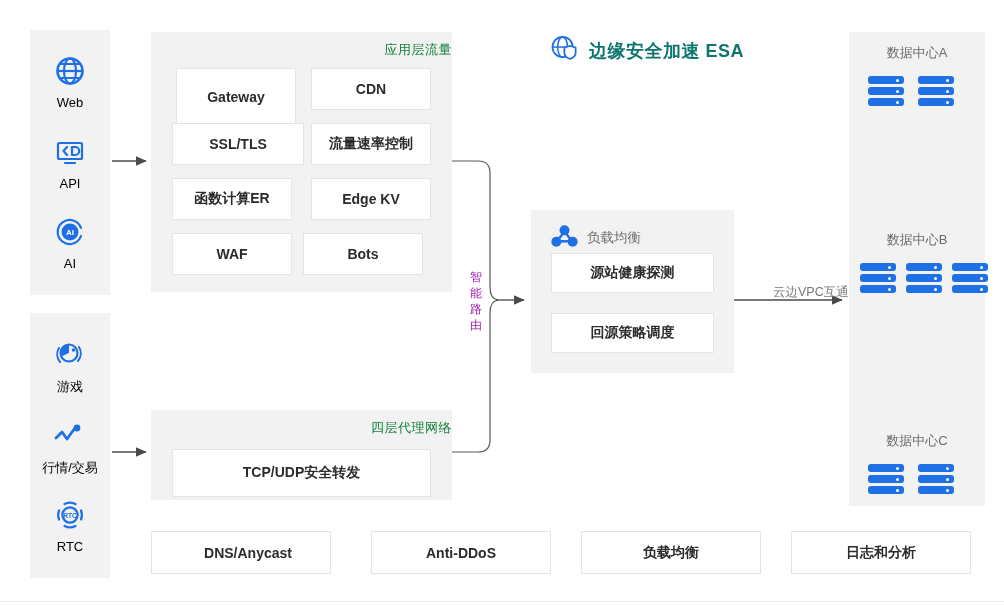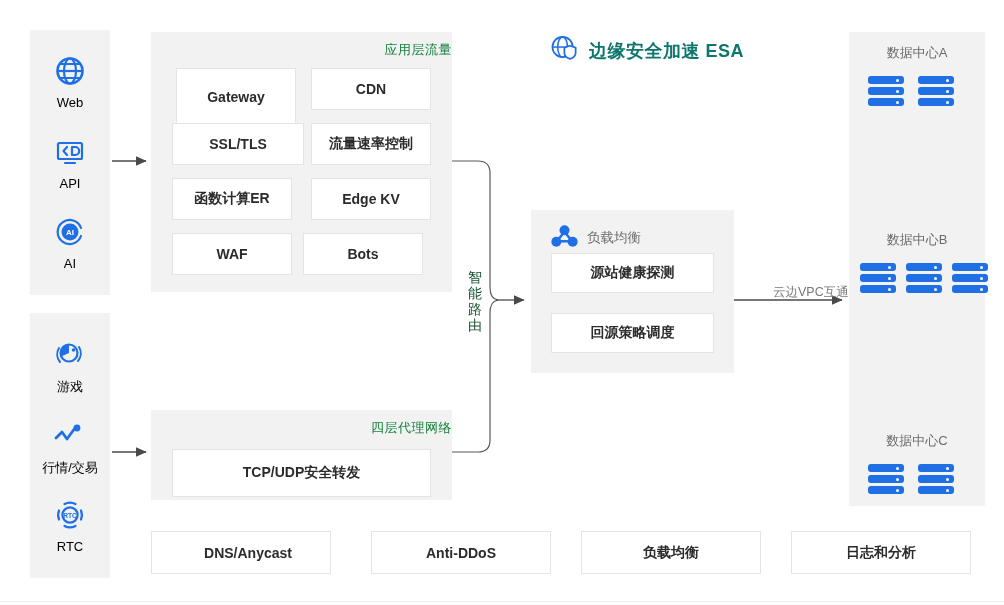--- a/index.html
+++ b/index.html
@@ -53,21 +53,21 @@
     position:relative;
   }
   .rack span::after{
     content:"";position:absolute;right:5px;top:2.6px;
     width:3px;height:3px;border-radius:50%;background:#ffffff;
   }
 
   
   .edge-label{position:absolute;font-size:12.5px;color:#777;margin-left:36px;}
   .vert-label{
-    position:absolute;font-size:14px;color:#14532d;
+    position:absolute;font-size:12px;color:#a21caf;
     width:14px;line-height:16px;text-align:right;
   }
 
   svg.lines{position:absolute;left:0;top:0;width:1004px;height:605px;overflow:visible;}
   .ln{fill:none;stroke:#4a4a4a;stroke-width:1.3;}
   .ln-thin{fill:none;stroke:#595959;stroke-width:1.2;}
   .baseline{position:absolute;left:0;top:601px;width:1004px;height:1px;background:#ededed;}
 </style>
 </head>
 <body>

